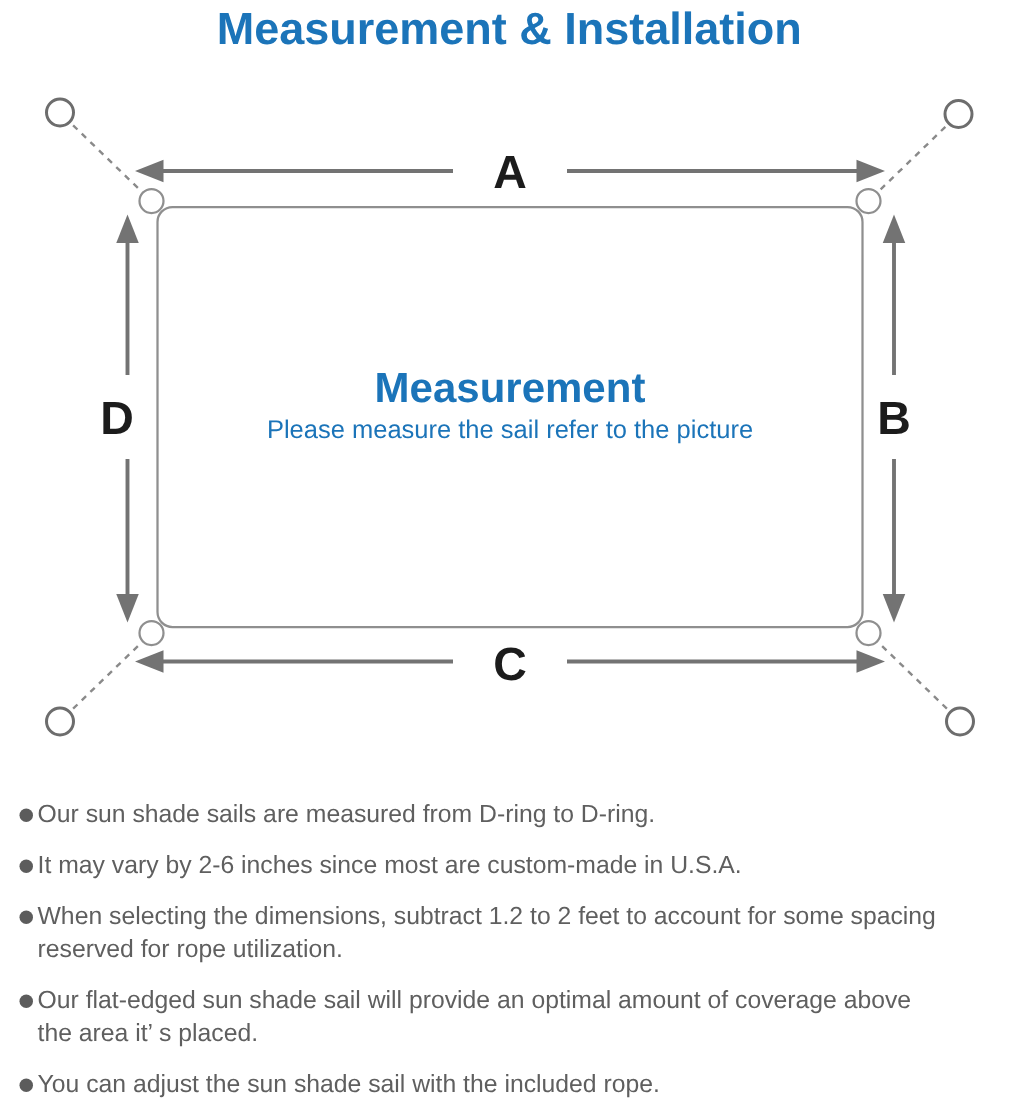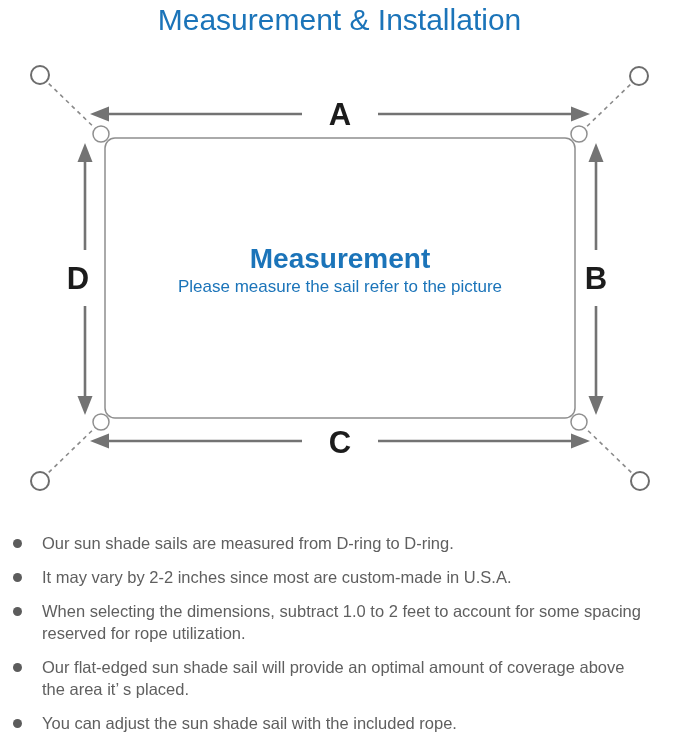--- a/index.html
+++ b/index.html
@@ -13,21 +13,21 @@
   }
   html,body{margin:0;padding:0;background:#ffffff;}
   .page{
     width:679px;height:739px;background:#fff;overflow:hidden;
     font-family:"Liberation Sans","DejaVu Sans",sans-serif;
     position:relative;
   }
   .title{
     margin:0;padding-top:3px;
     text-align:center;
-    font-size:30px;line-height:1.15;font-weight:normal;
+    font-size:30px;line-height:1.15;font-weight:bold;
     color:var(--blue);
     letter-spacing:0px;
   }
   .diagram{display:block;margin-top:20px;}
   .dash-line{stroke:var(--dash);stroke-width:1.6;stroke-dasharray:4 4;fill:none;}
   .thin{stroke:var(--line);stroke-width:1.5;fill:#ffffff;}
   .anchor{stroke:#6d6d6d;stroke-width:2;fill:#ffffff;}
   .dim{stroke:var(--dim);stroke-width:2.6;fill:none;}
   .arrow{fill:var(--dim);stroke:none;}
   .dim-label{
@@ -39,21 +39,21 @@
     font-size:28px;font-weight:bold;fill:var(--blue);
   }
   .center-sub{
     font-family:"Liberation Sans","DejaVu Sans",sans-serif;
     font-size:17px;fill:var(--blue);
   }
   .notes{
     list-style:none;margin:14px 0 0 0;padding:0 6px 0 13px;
   }
   .note{
-    display:flex;align-items:flex-start;gap:20px;
+    display:flex;align-items:flex-start;gap:3px;
     margin-bottom:12px;
   }
   .dot{
     flex:none;width:9px;height:9px;border-radius:50%;
     background:var(--dot);margin-top:7px;
   }
   .note-text{
     font-size:16.5px;line-height:22px;color:var(--text);
     white-space:pre-line;
   }
@@ -121,26 +121,26 @@
   </svg>
 
   <ul class="notes" id="notes">
     <li class="note">
       <span class="dot"></span>
       <span class="note-text">Our sun shade sails are measured from D-ring to D-ring.</span>
     </li>
 
     <li class="note">
       <span class="dot"></span>
-      <span class="note-text">It may vary by 2-2 inches since most are custom-made in U.S.A.</span>
+      <span class="note-text">It may vary by 2-6 inches since most are custom-made in U.S.A.</span>
     </li>
 
     <li class="note">
       <span class="dot"></span>
-      <span class="note-text">When selecting the dimensions, subtract 1.0 to 2 feet to account for some spacing
+      <span class="note-text">When selecting the dimensions, subtract 1.2 to 2 feet to account for some spacing
 reserved for rope utilization.</span>
     </li>
 
     <li class="note">
       <span class="dot"></span>
       <span class="note-text">Our flat-edged sun shade sail will provide an optimal amount of coverage above
 the area it’ s placed.</span>
     </li>
 
     <li class="note">

